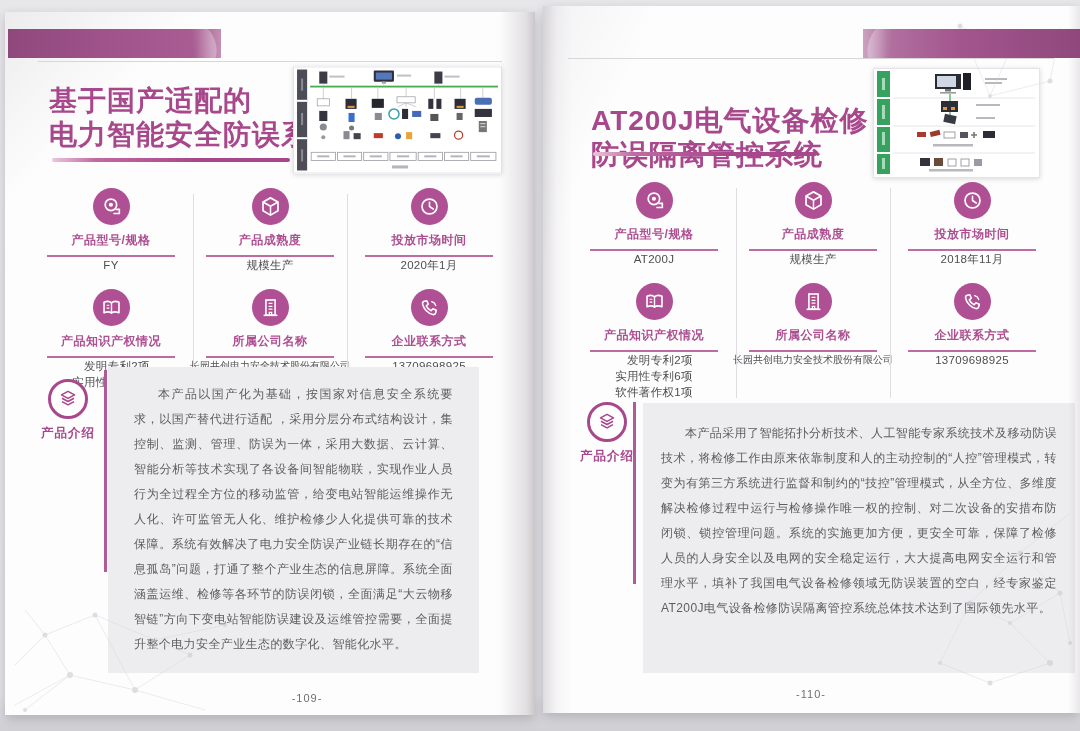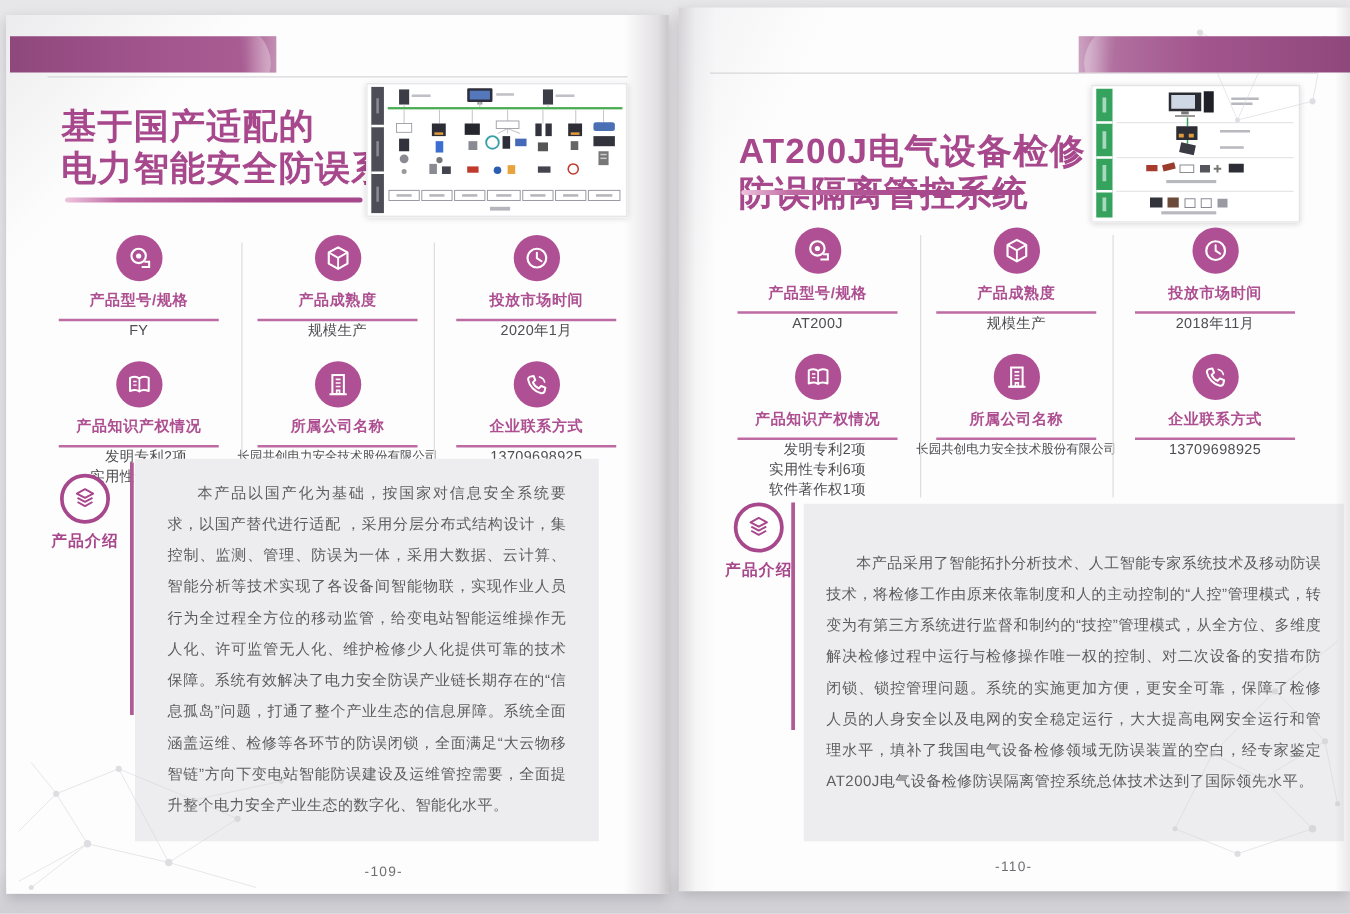--- a/index.html
+++ b/index.html
@@ -88,21 +88,21 @@
   .page-right .intro-side { left:28px; top:396px; }
   .intro-icon-ring { width:40px; height:40px; border-radius:50%; background:#fff;
     border:3px solid #a8488c; display:flex; align-items:center; justify-content:center;}
   .intro-icon-ring svg { width:24px; height:24px; }
   .intro-label { margin-top:6px; font-size:12.5px; font-weight:bold; color:#a8488c; letter-spacing:1px; white-space:nowrap;}
   .intro-vline { position:absolute; width:2.5px; background:#b05a96; }
   .page-left  .intro-vline { left:99px; top:358px;  height:202px; }
   .page-right .intro-vline { left:90px; top:396px; height:182px; }
   .intro-box { position:absolute; background:#ededef; }
   .page-left  .intro-box { left:103px; top:355px; width:371px; height:306px; padding:15px 26px;}
-  .page-right .intro-box { left:100px; top:397px; width:432px; height:270px; padding:35px 18px;}
+  .page-right .intro-box { left:100px; top:397px; width:432px; height:270px; padding:18px 18px;}
   .intro-text { font-size:12px; line-height:25px; color:#5d5d60; text-align:justify;
     text-indent:2em; letter-spacing:.4px; }
 
   .page-num { position:absolute; font-size:11px; color:#6f6f73; letter-spacing:1px;
     transform:translateX(-50%); }
   .page-left  .page-num { left:302px; bottom:11px; }
   .page-right .page-num { left:268px; bottom:13px; }
 
   .constellation { position:absolute; pointer-events:none; opacity:.55; }
 </style>

